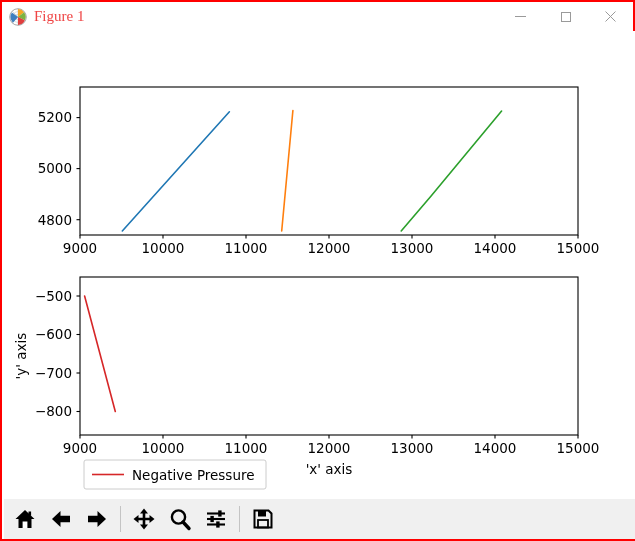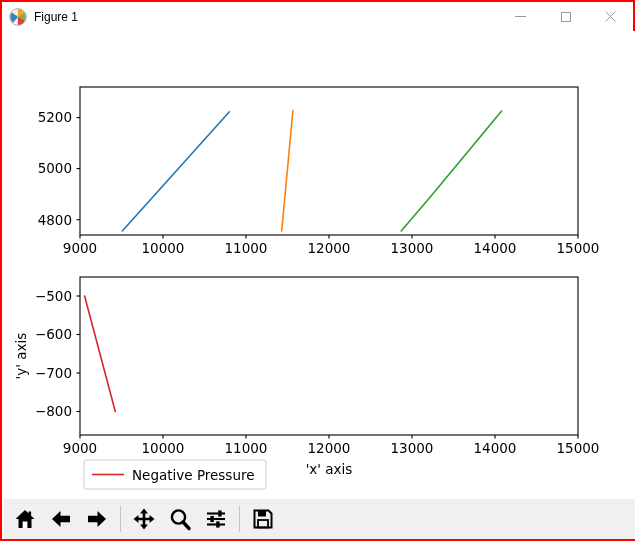--- a/index.html
+++ b/index.html
@@ -35,23 +35,23 @@
     display: flex;
     align-items: center;
   }
   #app-icon {
     width: 18px; height: 18px;
     margin-left: 7px;
     margin-right: 7px;
     flex: 0 0 auto;
   }
   #title-text {
-    font-family: Liberation Sans, sans-serif;
-    font-size: 12px;
-    color: #000000;
+    font-family: Liberation Serif, serif;
+    font-size: 15px;
+    color: #ef4444;
     white-space: nowrap;
   }
   .win-btns {
     position: absolute;
     right: 0; top: 0;
     height: 29px;
     display: flex;
   }
   .win-btn {
     width: 45px; height: 29px;

